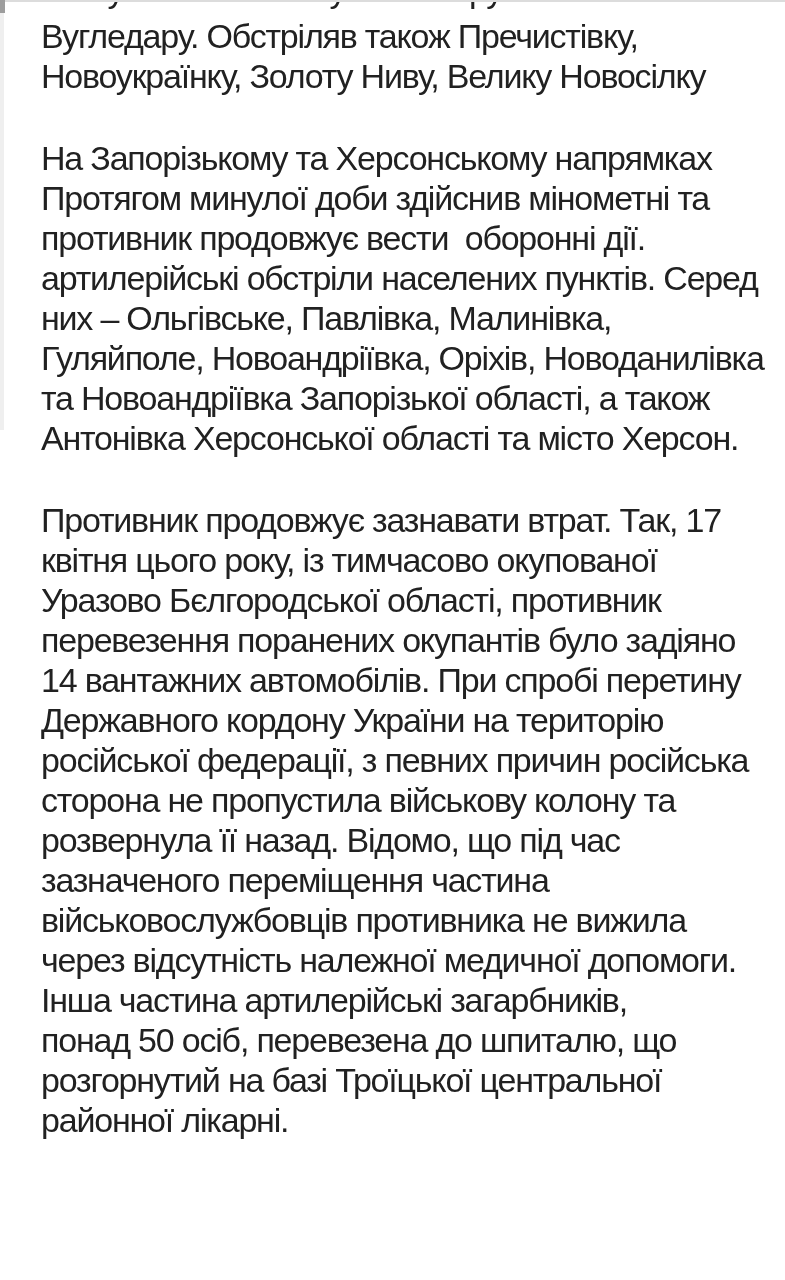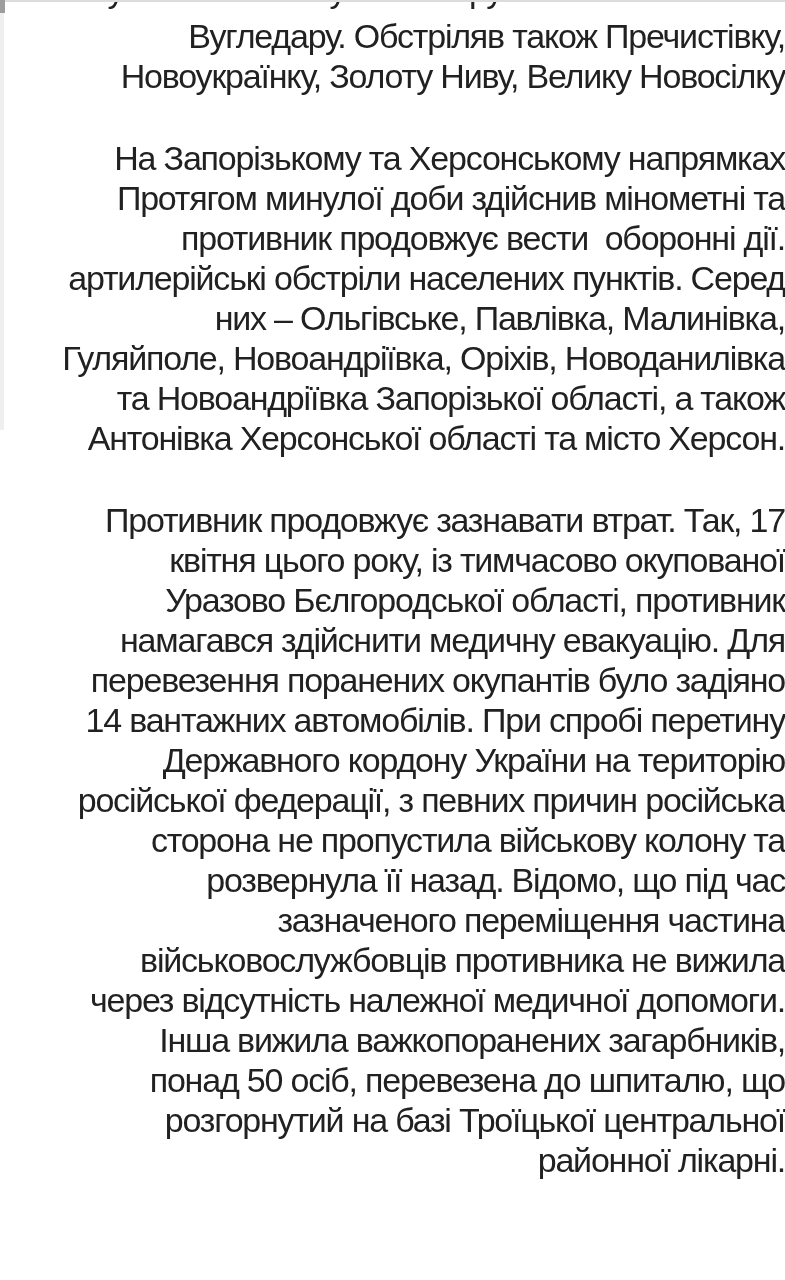--- a/index.html
+++ b/index.html
@@ -52,21 +52,21 @@
     margin-top: -30px;
     padding-left: 25px;
   }
   .article {
     position: absolute;
     top: 0; left: 0;
     width: 785px;
     padding: 16px 0 0 25px;
     box-sizing: border-box;
   }
-  .paragraph { margin: 0 0 42px 0; text-align: right; }
+  .paragraph { margin: 0 0 42px 16px; }
   .paragraph:last-child { margin-bottom: 0; }
   .line {
     font-size: 34px;
     line-height: 40px;
     letter-spacing: -1.2px;
     color: #212121;
     white-space: pre;
   }
 </style>
 </head>
@@ -95,29 +95,28 @@
     <div class="line">них – Ольгівське, Павлівка, Малинівка,</div>
     <div class="line">Гуляйполе, Новоандріївка, Оріхів, Новоданилівка</div>
     <div class="line">та Новоандріївка Запорізької області, а також</div>
     <div class="line">Антонівка Херсонської області та місто Херсон.</div>
   </div>
 
   <div class="paragraph">
     <div class="line">Противник продовжує зазнавати втрат. Так, 17</div>
     <div class="line">квітня цього року, із тимчасово окупованої</div>
     <div class="line">Уразово Бєлгородської області, противник</div>
-    <div class="line">намагався здійснити медичну евакуацію. Для</div>
     <div class="line">перевезення поранених окупантів було задіяно</div>
     <div class="line">14 вантажних автомобілів. При спробі перетину</div>
     <div class="line">Державного кордону України на територію</div>
     <div class="line">російської федерації, з певних причин російська</div>
     <div class="line">сторона не пропустила військову колону та</div>
     <div class="line">розвернула її назад. Відомо, що під час</div>
     <div class="line">зазначеного переміщення частина</div>
     <div class="line">військовослужбовців противника не вижила</div>
     <div class="line">через відсутність належної медичної допомоги.</div>
-    <div class="line">Інша вижила важкопоранених загарбників,</div>
+    <div class="line">Інша частина артилерійські загарбників,</div>
     <div class="line">понад 50 осіб, перевезена до шпиталю, що</div>
     <div class="line">розгорнутий на базі Троїцької центральної</div>
     <div class="line">районної лікарні.</div>
   </div>
 
 </div>
 
 </body></html>

